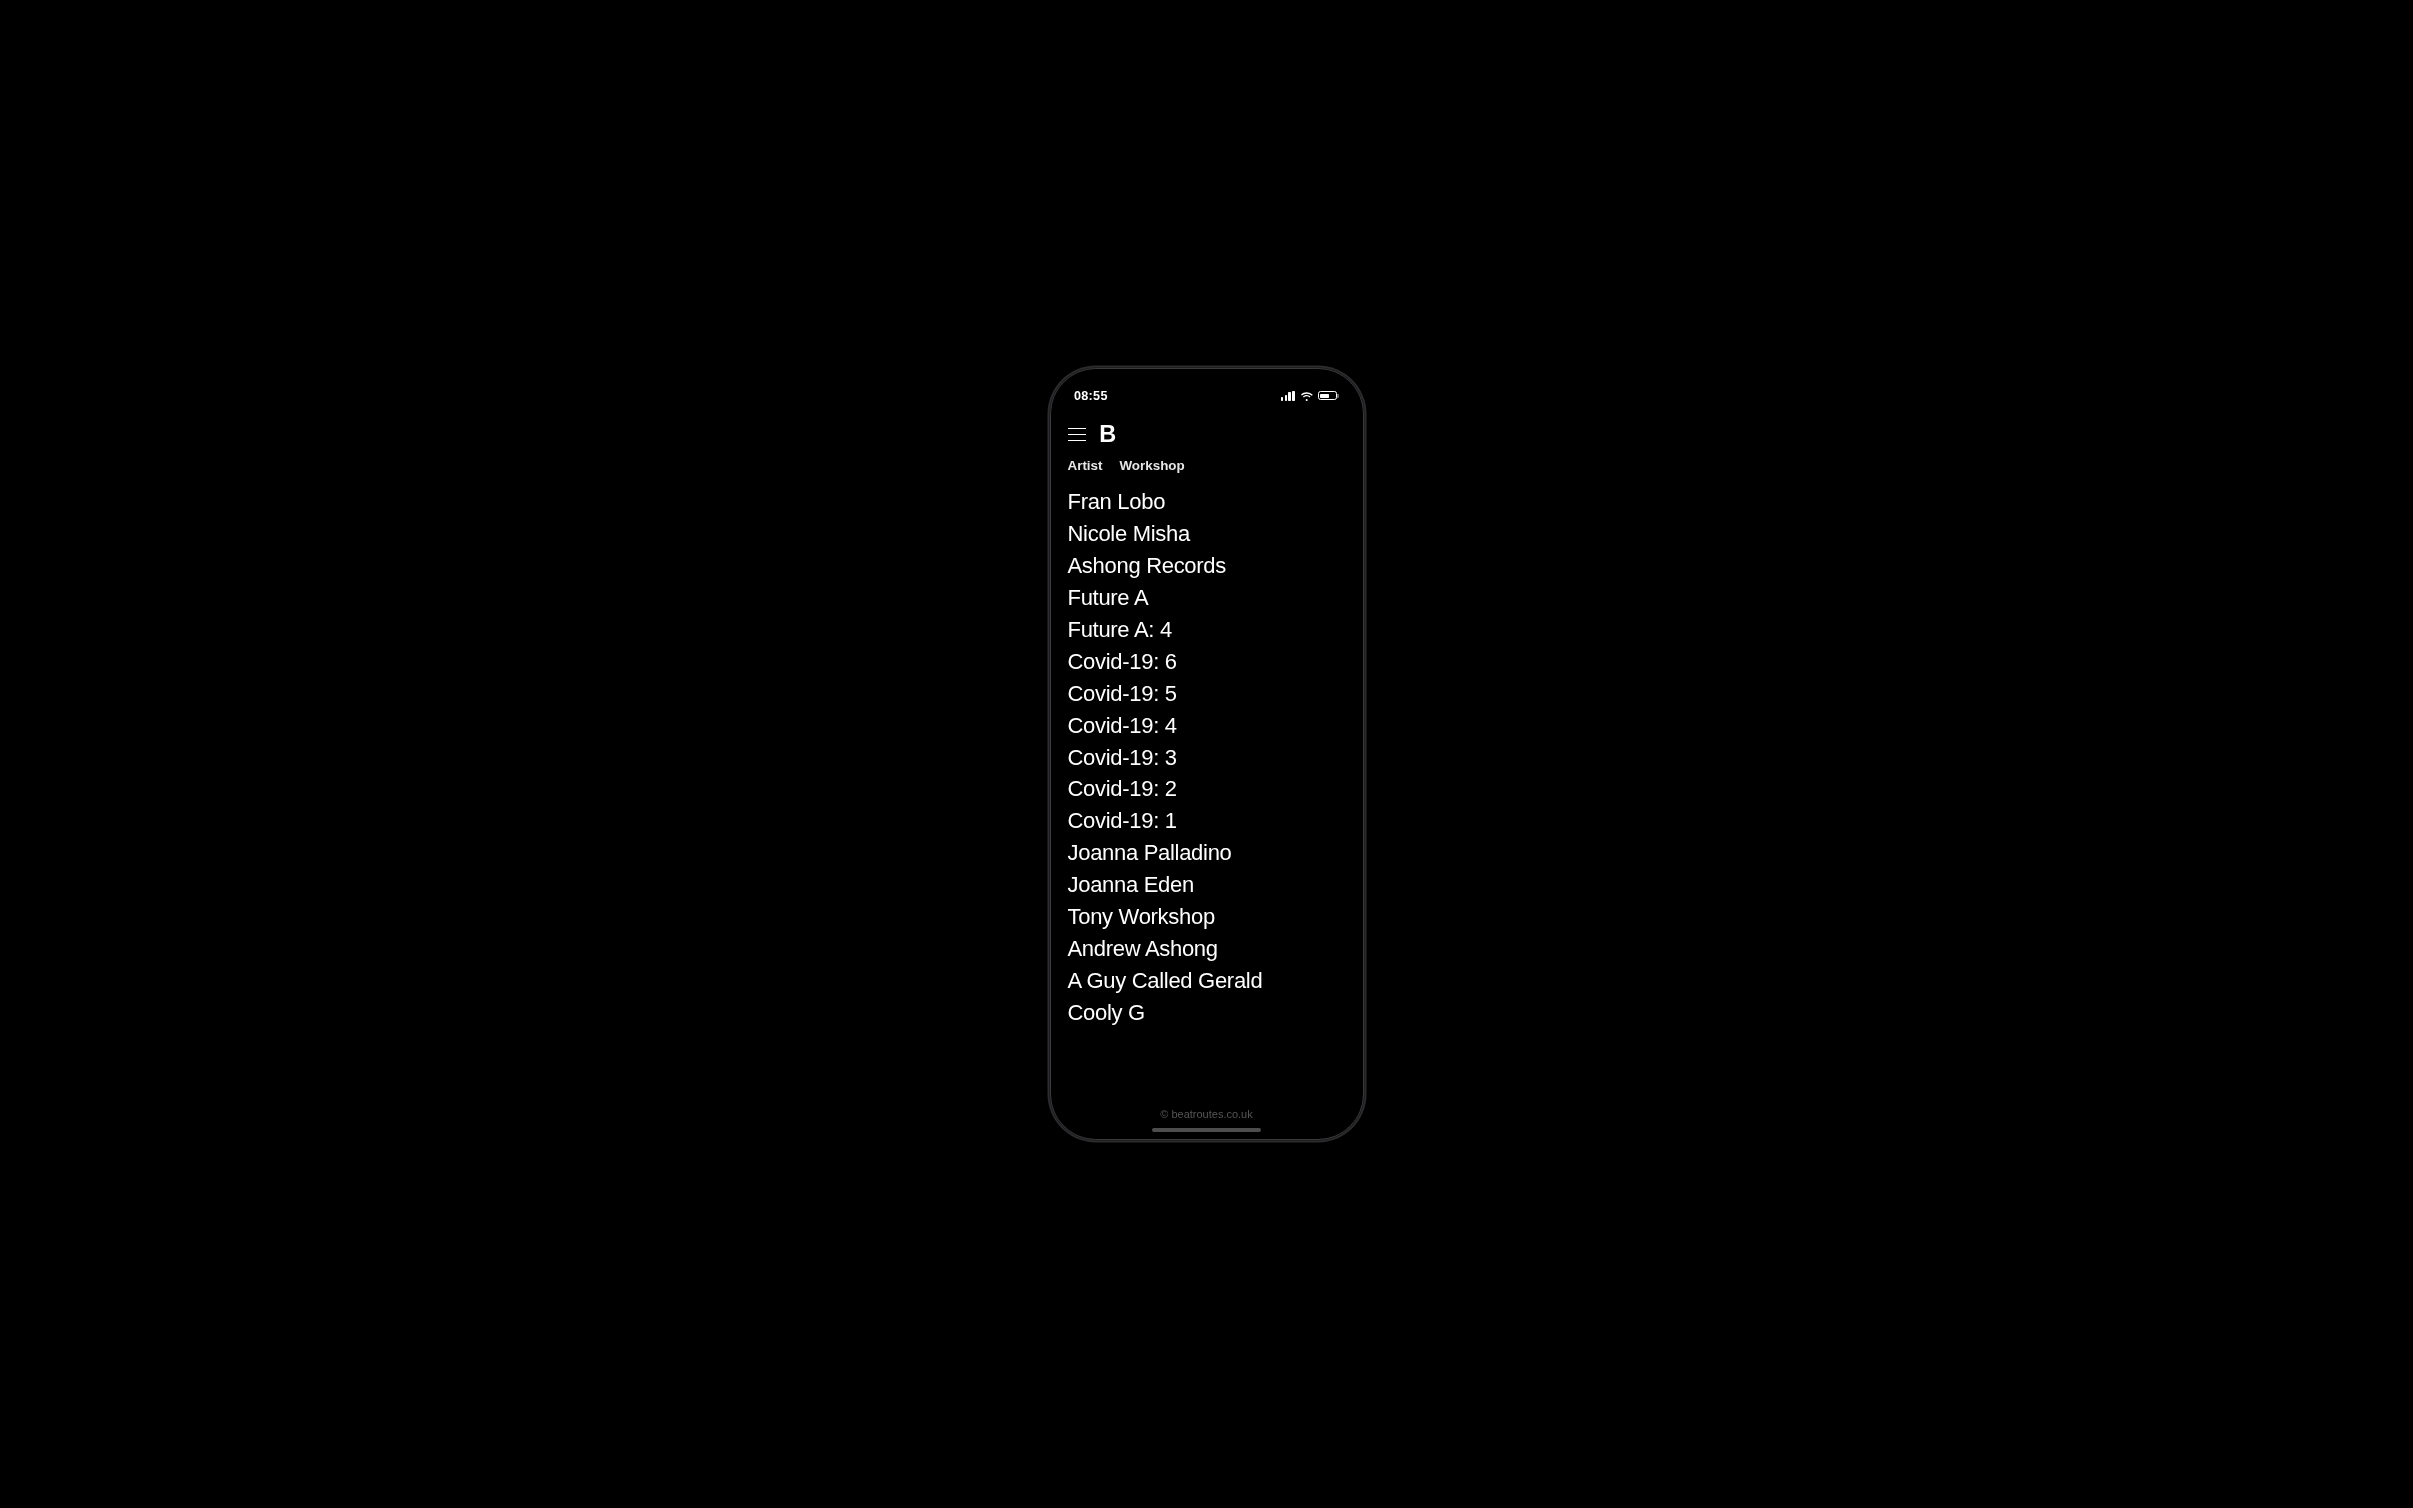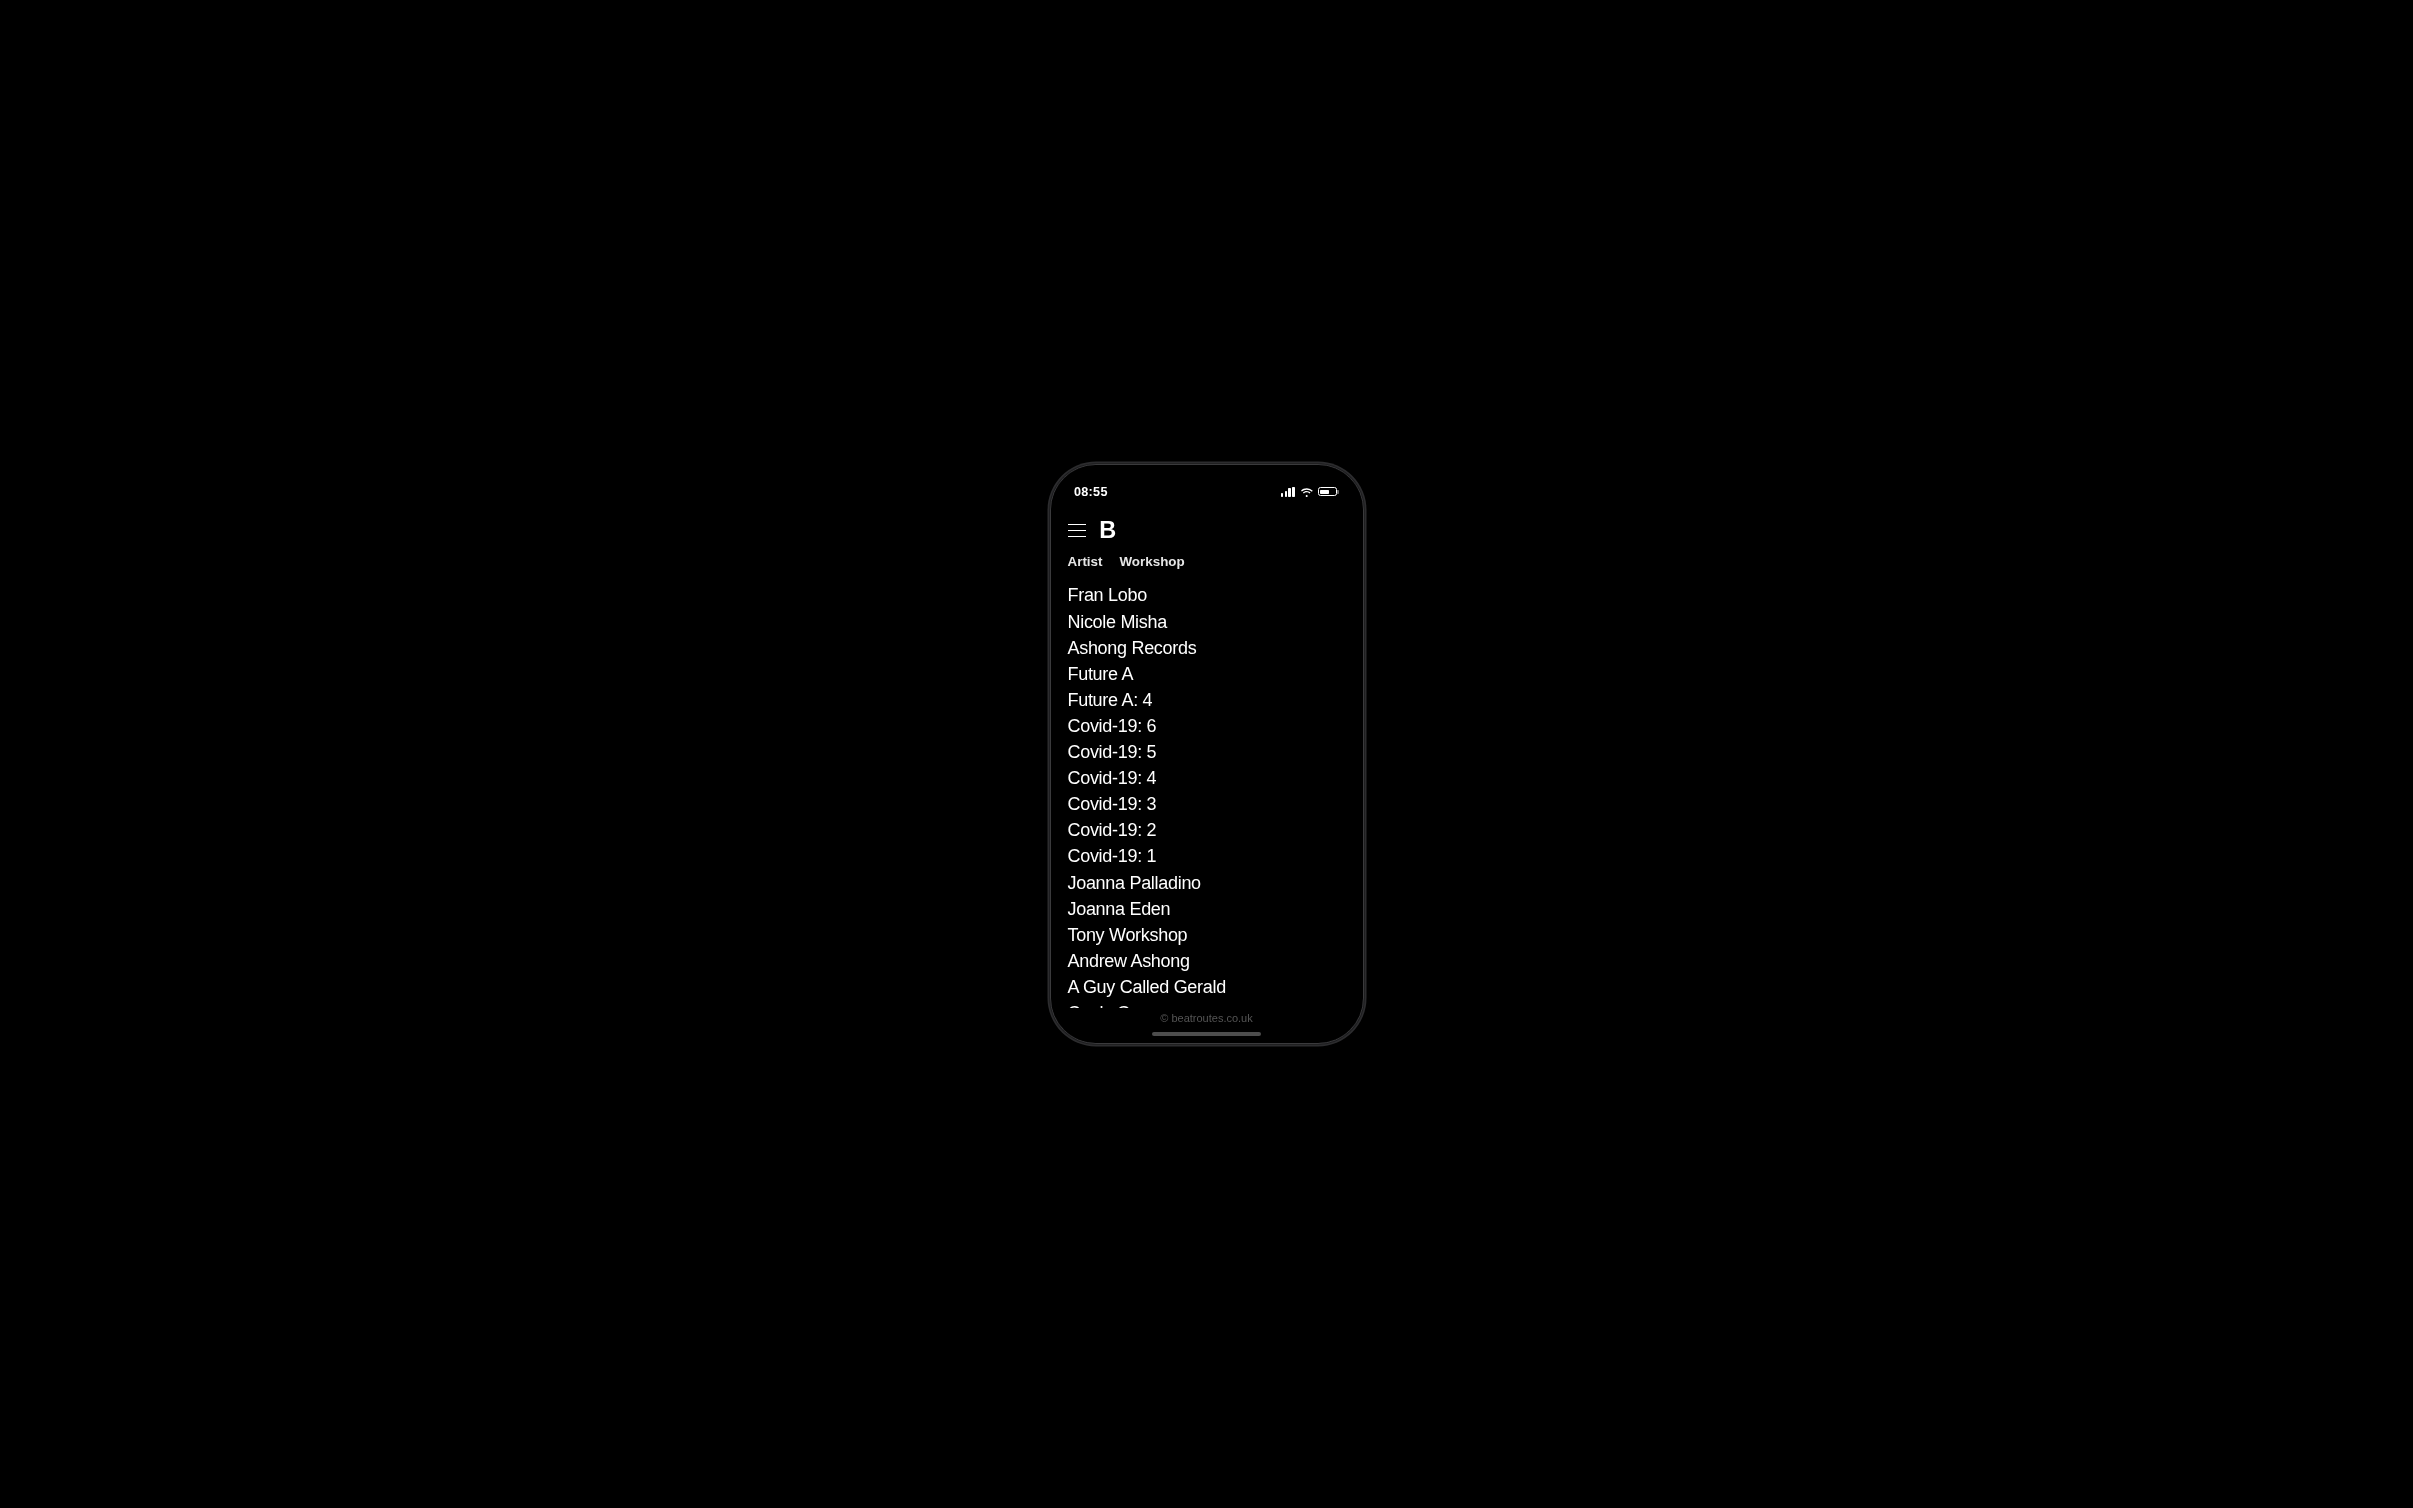--- a/index.html
+++ b/index.html
@@ -12,21 +12,21 @@
       background-color: #000000;
       display: flex;
       justify-content: center;
       align-items: center;
       min-height: 100vh;
       font-family: -apple-system, BlinkMacSystemFont, 'Helvetica Neue', Arial, sans-serif;
     }
 
     .phone-container {
       width: 314px;
-      height: 580px;
+      height: 772px;
       background-color: #000000;
       border-radius: 46px;
       border: 1.7px solid #3a3a3c;
       position: relative;
       overflow: hidden;
       box-shadow:
         0 0 0 0.8px #1c1c1e,
         0 0 0 2.5px #2c2c2e,
         0 25px 67px rgba(0,0,0,0.8),
         inset 0 0 0 0.8px #3a3a3c;
@@ -159,21 +159,21 @@
       overflow-y: auto;
       padding: 5px 17px 17px;
     }
 
     .list-container::-webkit-scrollbar {
       display: none;
     }
 
     .list-item {
       color: #ffffff;
-      font-size: 18px;
+      font-size: 22px;
       font-weight: 400;
       line-height: 1.45;
       letter-spacing: -0.3px;
       cursor: pointer;
     }
 
     
     .app-footer {
       text-align: center;
       padding: 3.4px 0 3.4px;

